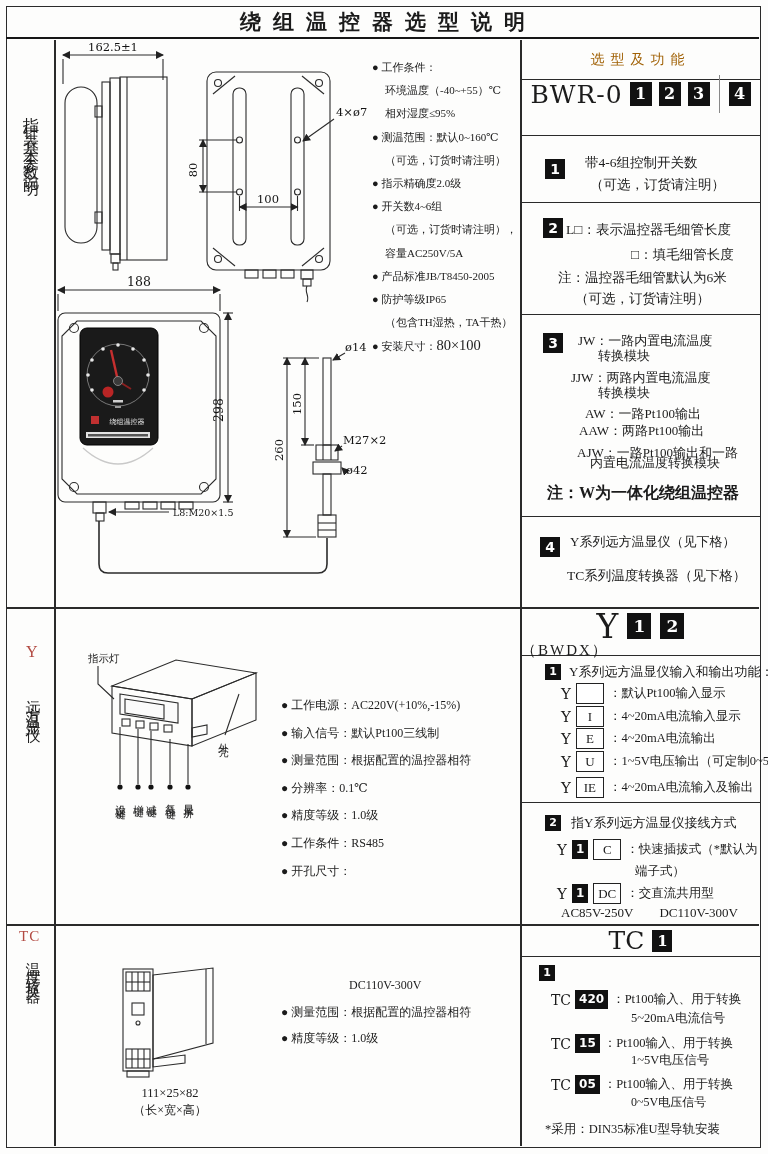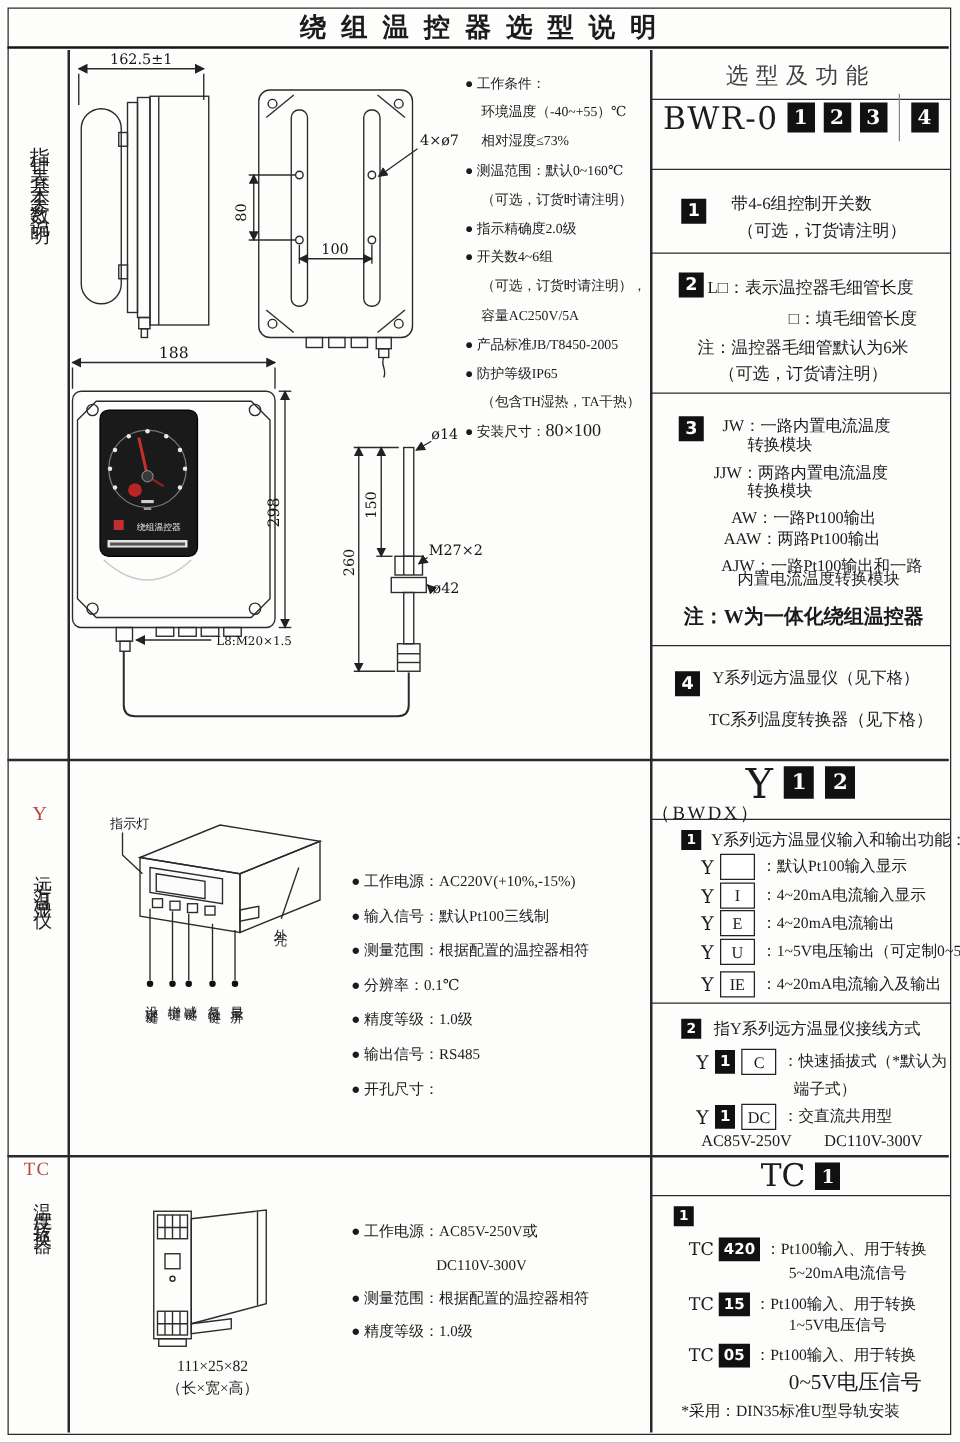--- a/index.html
+++ b/index.html
@@ -32,21 +32,21 @@
   .specs{position:absolute;}
   .specs .l{white-space:nowrap;}
   .specs .c{padding-left:13px;}
   .s1{left:372px;top:56px;width:150px;font-size:11px;line-height:23.2px;}
   .s2{left:281px;top:660px;width:242px;font-size:12px;line-height:27.6px;margin-top:32px;}
   .s3{left:281px;top:972px;width:242px;font-size:12px;line-height:26.5px;}
   .s3 .c2{padding-left:68px;}
   .big{font-size:14.5px;}
   sup{font-size:8px;}
   .red{color:#b24a42;}
-  .rc-h{height:39px;font-size:18px;letter-spacing:6px;color:#404040;}
+  .rc-h{height:39px;font-size:14px;letter-spacing:6px;color:#a16207;}
   .yrow{position:absolute;left:40px;display:flex;align-items:center;gap:5px;white-space:nowrap;}
   .yp{font-size:15px;font-family:"DejaVu Serif",serif;}
   .td{font-size:12.5px;}
   .tcrow{position:absolute;display:flex;align-items:center;gap:4px;white-space:nowrap;}
   .tcp{font-size:14px;font-family:"DejaVu Serif",serif;}
   .sub{position:absolute;left:0;width:100%;text-align:left;font-size:15px;letter-spacing:2px;}
   svg{position:absolute;}
   svg text{font-family:"DejaVu Serif",serif;}
 </style>
 </head>
@@ -206,21 +206,21 @@
       <text x="228" y="410" text-anchor="middle" transform="rotate(-90 228 410)">260</text>
       <text x="288" y="404">M27×2</text>
       <text x="291" y="434">ø42</text>
       <text x="118" y="476" font-size="9.5">L8:M20×1.5</text>
     </g>
   </svg>
 
   <div class="specs s1">
     <div class="l">● 工作条件：</div>
     <div class="l c">环境温度（-40~+55）℃</div>
-    <div class="l c">相对湿度≤73%</div>
+    <div class="l c">相对湿度≤95%</div>
     <div class="l">● 测温范围：默认0~160℃</div>
     <div class="l c">（可选，订货时请注明）</div>
     <div class="l">● 指示精确度2.0级</div>
     <div class="l">● 开关数4~6组</div>
     <div class="l c">（可选，订货时请注明），</div>
     <div class="l c">容量AC250V/5A</div>
     <div class="l">● 产品标准JB/T8450-2005</div>
     <div class="l">● 防护等级IP65</div>
     <div class="l c">（包含TH湿热，TA干热）</div>
     <div class="l"><span>● 安装尺寸：</span><span class="big">80×100</span></div>
@@ -261,21 +261,21 @@
   <div class="vtext" style="left:144px;top:796px;font-size:10.5px;letter-spacing:2px;">减键</div>
   <div class="vtext" style="left:163px;top:796px;font-size:10.5px;letter-spacing:2px;">复位键</div>
   <div class="vtext" style="left:181px;top:796px;font-size:10.5px;letter-spacing:2px;">显示屏</div>
 
   <div class="specs s2">
     <div class="l">● 工作电源：AC220V(+10%,-15%)</div>
     <div class="l">● 输入信号：默认Pt100三线制</div>
     <div class="l">● 测量范围：根据配置的温控器相符</div>
     <div class="l">● 分辨率：0.1℃</div>
     <div class="l">● 精度等级：1.0级</div>
-    <div class="l">● 输出信号：RS485</div>
+    <div class="l">● 工作条件：RS485</div>
     <div class="l">● 开孔尺寸：</div>
   </div>
 
   <svg style="left:85px;top:955px;" width="180" height="130" viewBox="0 0 180 130">
     <g stroke="#2b2b2b" fill="none" stroke-width="1.1">
       <rect x="38" y="14" width="30" height="102"></rect>
       <rect x="41" y="17" width="24" height="19"></rect>
       <line x1="47" y1="17" x2="47" y2="36"></line>
         <line x1="53" y1="17" x2="53" y2="36"></line>
         <line x1="59" y1="17" x2="59" y2="36"></line>
@@ -290,21 +290,20 @@
       <polygon points="68,20 128,13 128,88 68,104"></polygon>
       <line x1="121" y1="14" x2="121" y2="89"></line>
       <polygon points="68,104 100,100 100,108 68,112"></polygon>
       <rect x="42" y="116" width="22" height="6"></rect>
     </g>
   </svg>
   <div class="t" style="left:90px;top:1086px;width:160px;text-align:center;font-size:12.5px;">111×25×82</div>
   <div class="t" style="left:90px;top:1102px;width:160px;text-align:center;font-size:12px;">（长×宽×高）</div>
 
   <div class="specs s3">
-    <div class="l">● 工作电源：AC85V-250V或</div>
     <div class="l c2">DC110V-300V</div>
     <div class="l">● 测量范围：根据配置的温控器相符</div>
     <div class="l">● 精度等级：1.0级</div>
   </div>
 
   <div class="blk cen rc-h" style="top:40px;">选型及功能</div>
 
   <div class="blk cen" style="top:67px;height:54px;gap:7px;">
     <span class="bwr">BWR-0</span>
     <span class="bbox">1</span>
@@ -422,16 +421,16 @@
         <span class="tcp">TC</span>
         <span class="bb">15</span>
         <span class="td">：Pt100输入、用于转换</span>
       </div>
     <div class="t" style="left:110px;top:95px;font-size:12.5px;">1~5V电压信号</div>
     <div class="tcrow" style="left:30px;top:118px;">
         <span class="tcp">TC</span>
         <span class="bb">05</span>
         <span class="td">：Pt100输入、用于转换</span>
       </div>
-    <div class="t" style="left:110px;top:137px;font-size:17px;">0~5V电压信号</div>
+    <div class="t" style="left:110px;top:137px;font-size:12px;">0~5V电压信号</div>
     <div class="t" style="left:24px;top:164px;font-size:12.5px;">*采用：DIN35标准U型导轨安装</div>
   </div>
 </div>
 
 </body></html>

